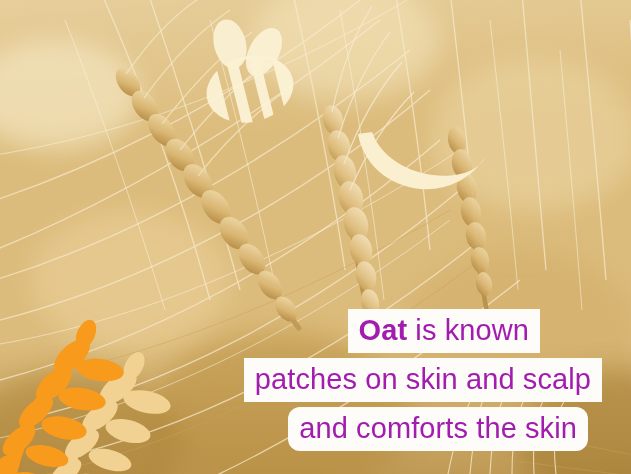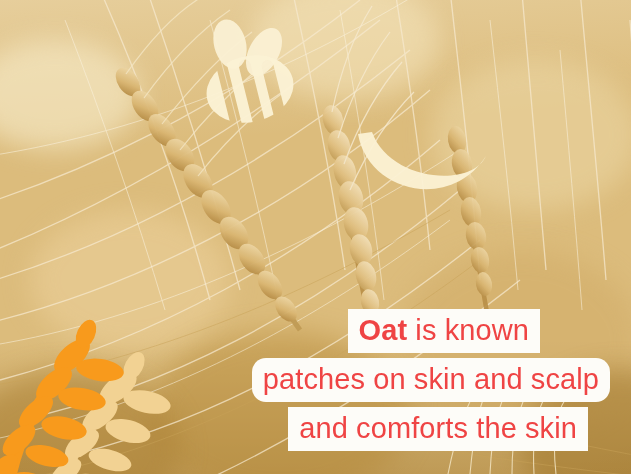--- a/index.html
+++ b/index.html
@@ -91,32 +91,32 @@
     right: 21px;
     bottom: 23px;
     display: flex;
     flex-direction: column;
     align-items: flex-end;
     gap: 5px;
   }
   .hl-line {
     display: inline-block;
     background: #fdfcf8;
-    color: #ef4444;
+    color: #a21caf;
     font-size: 29px;
     line-height: 1.0;
     letter-spacing: 0.1px;
     padding: 7px 11px 8px 11px;
     white-space: nowrap;
     font-weight: 400;
   }
   .hl-line.l1 { margin-right: 70px; }
   .hl-line.l2 { margin-right: 17px; }
-  .hl-line.l3 { margin-right: 0px; border-radius: 14px; }
-  .hl-line.l4 { margin-right: 22px; }
+  .hl-line.l3 { margin-right: 8px; }
+  .hl-line.l4 { margin-right: 22px; border-radius: 12px; }
   .hl-strong { font-weight: 700; }
 </style>
 </head>
 <body>
 
 <div class="banner">
 
   <div class="bg-photo"></div>
   <div class="bg-photo2"></div>
 

